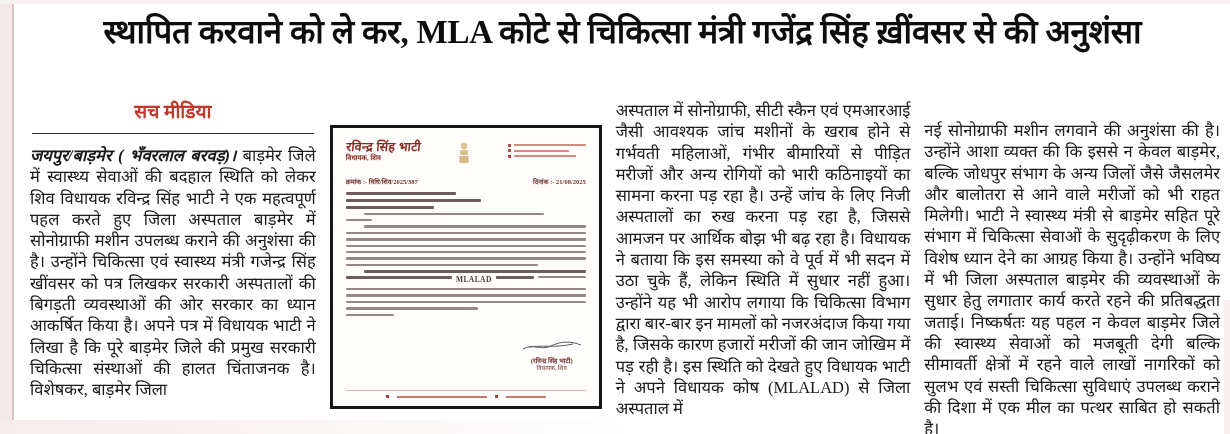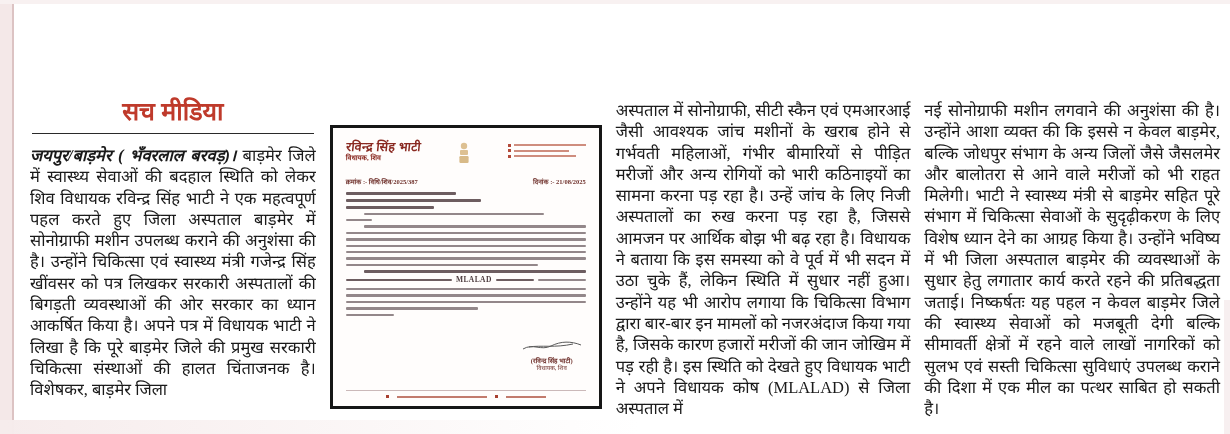--- a/index.html
+++ b/index.html
@@ -38,26 +38,26 @@
   .headline .hl-line { white-space: nowrap; }
 
   .article {
     position: absolute; left: 30px; top: 100px; width: 1190px; height: 334px;
     display: flex; gap: 14px;
   }
 
   .col { font-size: 16.5px; line-height: 21.3px; text-align: justify; }
   .col-1 { width: 287px; }
   .col-2 { width: 296px; }
-  .col-3 { width: 297px; }
+  .col-3 { width: 297px; margin-top: 20px; }
   .dateline { font-weight: 700; font-style: italic; }
 
   .masthead { text-align: center; }
   .masthead .src {
-    color: #bf3a2b; font-weight: 700; font-size: 25px; line-height: 24px;
+    color: #bf3a2b; font-weight: 700; font-size: 19px; line-height: 24px;
     font-family: "Liberation Serif", "DejaVu Serif", serif;
   }
   .masthead-rule {
     border: none; border-top: 1.6px solid #2a2a2a;
     margin: 9px 2px 11px 2px;
   }
 
   
   .letter-wrap { width: 272px; padding-top: 25px; }
   .letter {
@@ -87,21 +87,21 @@
   .bl { background: #93878a; height: 2.3px; border-radius: 1px; margin: 4.1px 0; }
   .bl.dk { background: #6d5d60; height: 2.8px; }
   .addr { width: 110px; }
   .addr2 { width: 135px; }
   .addr3 { width: 88px; }
   .ind { margin-left: 18px; }
   .half { width: 55%; }
   .w80 { width: 80%; }
   .w20 { width: 20%; }
 
-  .bold-line-row { display: flex; align-items: center; gap: 4px; margin: 3px 0; }
+  .bold-line-row { display: flex; align-items: flex-start; gap: 4px; margin: 3px 0; }
   .mlalad {
     font-size: 7.5px; font-weight: 700; color: #4c3b3e; line-height: 8px;
     letter-spacing: 0.4px; white-space: nowrap;
   }
   .bold-line-row .bl { flex: 1; margin: 0; }
 
   .sig-block { position: absolute; right: 16px; bottom: 34px; text-align: center; }
   .sig-name { color: #6e2f2a; font-size: 6.5px; font-weight: 700; line-height: 8px; }
   .sig-role { color: #6e2f2a; font-size: 6px; line-height: 7px; }
 
@@ -116,20 +116,21 @@
 </style>
 </head>
 <body>
 
 <div class="edge-left"></div>
 <div class="edge-top"></div>
 <div class="edge-bottom"></div>
 <div class="edge-right"></div>
 
 <div class="headline">
+  <div class="hl-line">स्थापित करवाने को ले कर, MLA कोटे से चिकित्सा मंत्री गजेंद्र सिंह ख़ींवसर से की अनुशंसा</div>
 </div>
 
 <div class="article">
 
   <div class="col col-1">
     <div class="masthead">
       <div class="src" style="color: rgb(191, 58, 43);">सच मीडिया</div>
       <hr class="masthead-rule">
     </div>
     <span class="dateline">जयपुर/बाड़मेर ( भँवरलाल बरवड़)।</span><span> बाड़मेर जिले में स्वास्थ्य सेवाओं की बदहाल स्थिति को लेकर शिव विधायक रविन्द्र सिंह भाटी ने एक महत्वपूर्ण पहल करते हुए जिला अस्पताल बाड़मेर में सोनोग्राफी मशीन उपलब्ध कराने की अनुशंसा की है। उन्होंने चिकित्सा एवं स्वास्थ्य मंत्री  गजेन्द्र सिंह खींवसर को पत्र लिखकर सरकारी अस्पतालों की बिगड़ती व्यवस्थाओं की ओर सरकार का ध्यान आकर्षित किया है। अपने पत्र में विधायक भाटी ने लिखा है कि पूरे बाड़मेर जिले की प्रमुख सरकारी चिकित्सा संस्थाओं की हालत चिंताजनक है। विशेषकर, बाड़मेर जिला</span>

